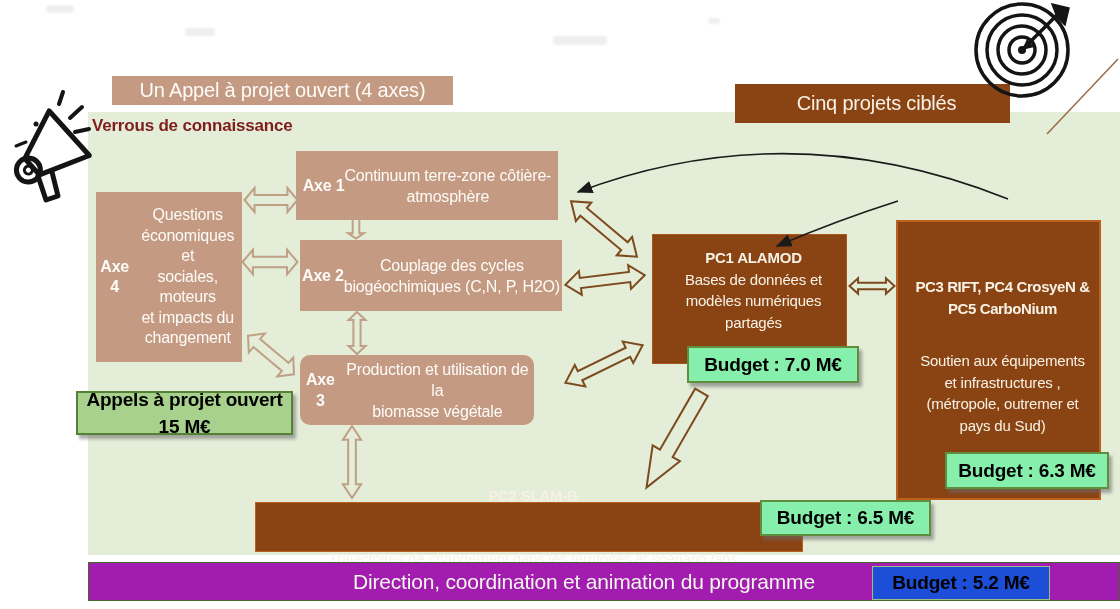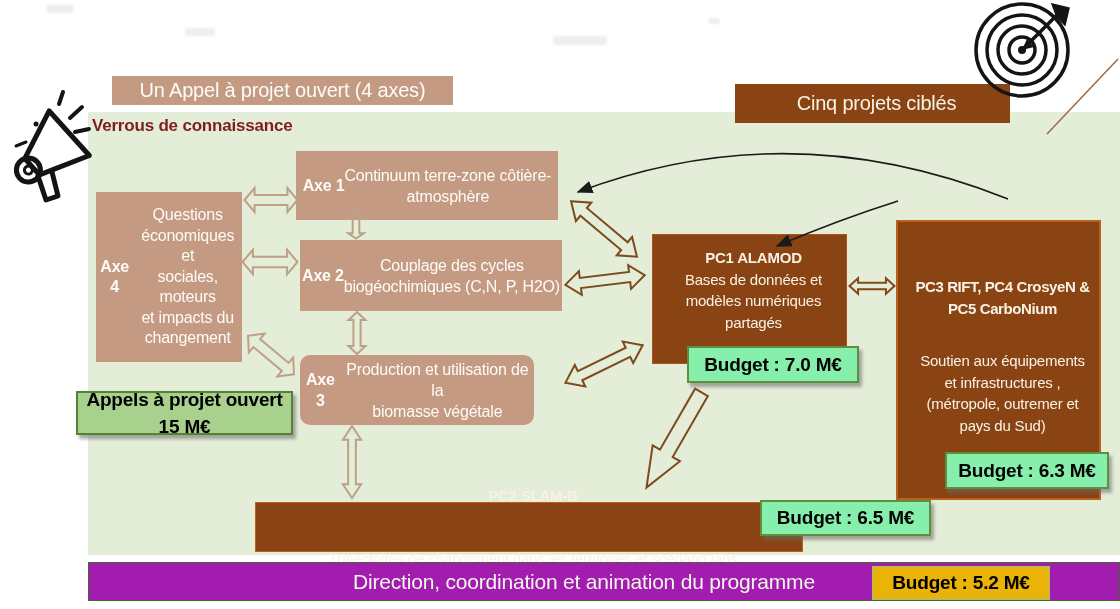--- a/index.html
+++ b/index.html
@@ -9,21 +9,21 @@
   .panel{background:#e3edd7;}
   .tanbox{background:#c49b82;color:#fdfbf8;display:flex;align-items:center;justify-content:center;text-align:center;}
   .brownbox{background:#8a4413;color:#f8f1e5;display:flex;flex-direction:column;align-items:center;justify-content:center;text-align:center;border:1.5px solid #a9561c;padding-left:8px;}
   .pre{white-space:pre-line;}
   .axe{font-size:16px;line-height:21px;}
   .axe .t{font-weight:bold;}
   .axe4{font-size:16px;line-height:20.5px;}
   .banner{font-size:20px;}
   .budget{background:#86efac;border:2px solid #5f8f3e;box-shadow:3px 4px 3px rgba(105,105,105,0.55);
           color:#000;font-weight:bold;font-size:19px;display:flex;align-items:center;justify-content:center;text-align:center;}
-  .budget-light{background:#eab308;border:1px solid #9dbd83;box-shadow:none;}
+  .budget-light{background:#1d4ed8;border:1px solid #9dbd83;box-shadow:none;}
   .appels{background:#a9d18e;border:2px solid #538135;box-shadow:3px 4px 3px rgba(105,105,105,0.55);
           color:#000;font-weight:bold;font-size:19px;line-height:27px;display:flex;align-items:center;justify-content:center;text-align:center;}
   .verrous{color:#7f1d1d;font-weight:bold;font-size:17px;}
   .footerbar{background:#a21caf;border:1px solid #44672b;color:#f2f7ea;font-size:21px;
              display:flex;align-items:center;justify-content:center;padding-right:40px;}
   .pc{font-size:15px;line-height:21.5px;}
   .pc .t{font-weight:bold;}
   .pc3{justify-content:flex-start;padding-top:54px;}
   .pc3 .t{line-height:22px;letter-spacing:-0.4px;}
   .pc3 .b{margin-top:30px;}

